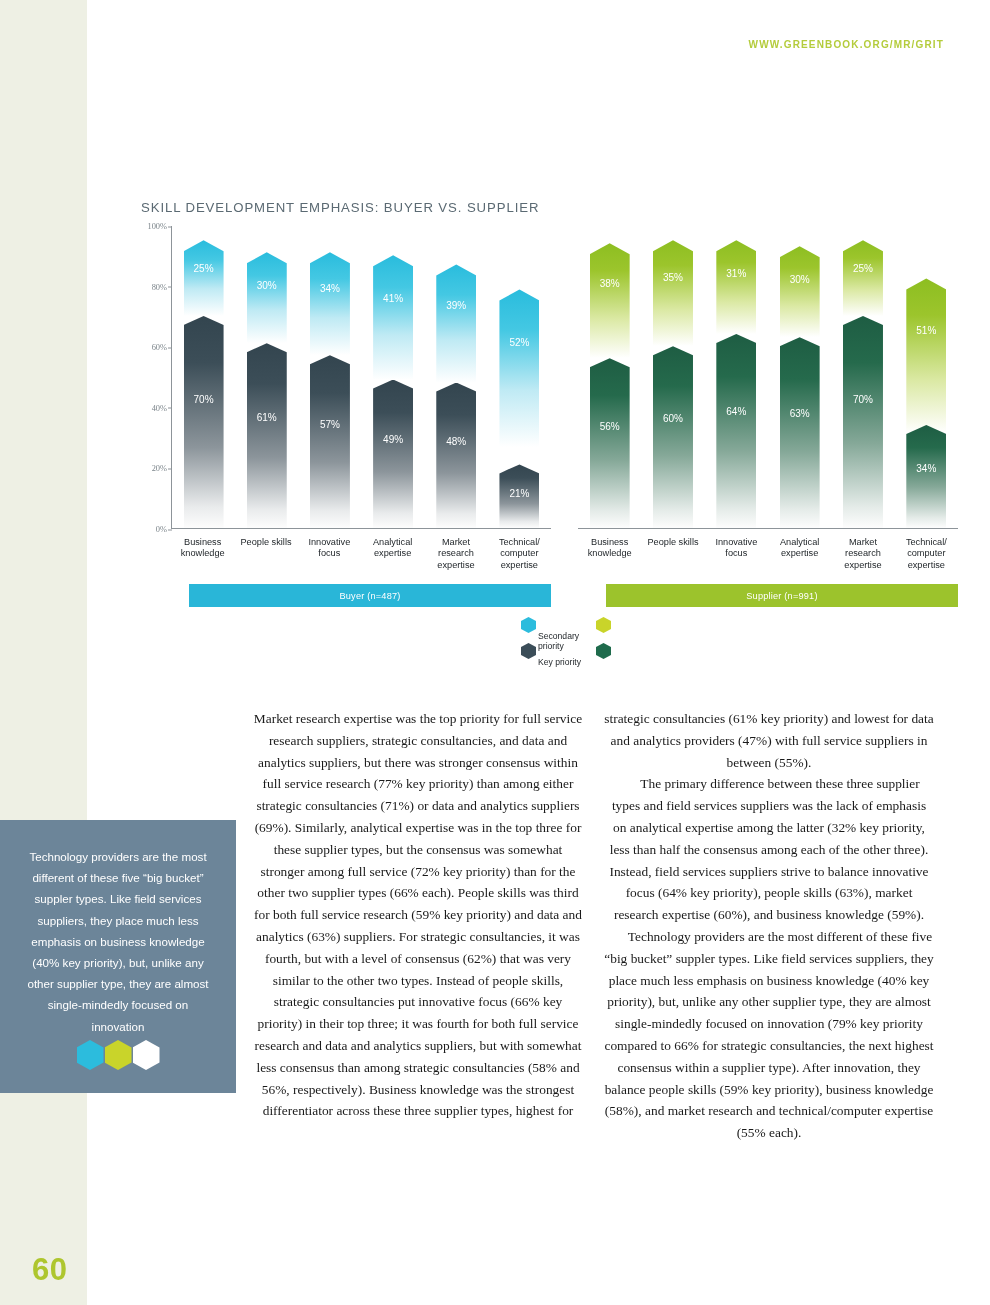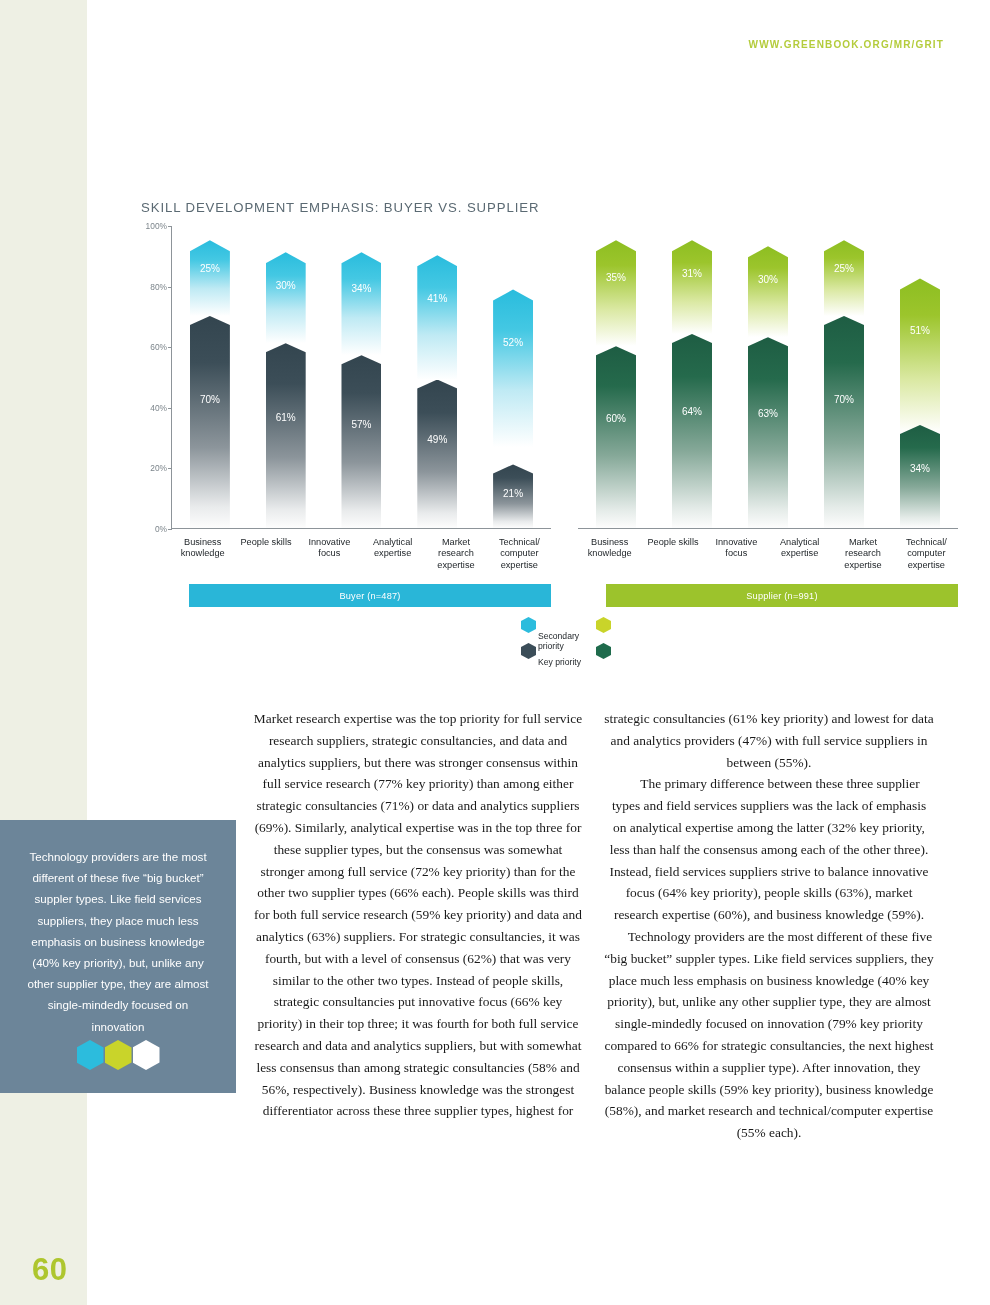--- a/index.html
+++ b/index.html
@@ -42,20 +42,21 @@
     position: absolute; left: 30px; top: 0; right: 0; height: 303px;
     border-bottom: 1px solid #8d9499;
   }
   #panel-buyer .plot { border-left: 1px solid #8d9499; }
   #panel-supplier .plot { left: 0; }
 
   .ytick {
     position: absolute; right: calc(100% + 5px);
     font-size: 8.4px; color: #7c858b; white-space: nowrap;
     transform: translateY(-50%);
+    font-family: Liberation Serif, serif;
   }
   .ytick i {
     position: absolute; left: calc(100% + 1px); top: 50%;
     width: 4px; height: 1px; background: #8d9499;
   }
 
   .bars { position: absolute; inset: 0; display: flex; }
   .barcol { flex: 1; position: relative; }
 
   
@@ -194,20 +195,28 @@
           </div>
           <div class="barcol">
             <div class="seg top" style="bottom: 148.47px; height: 124.23px;">
               <div class="seg-label" style="top: 37.269px;">41%</div>
             </div>
             <div class="seg bottom" style="bottom: 0px; height: 148.47px;">
               <div class="seg-label" style="top: 54.9339px;">49%</div>
             </div>
           </div>
           <div class="barcol">
+            <div class="seg top" style="bottom: 145.44px; height: 118.17px;">
+              <div class="seg-label" style="top: 35.451px;">39%</div>
+            </div>
+            <div class="seg bottom" style="bottom: 0px; height: 145.44px;">
+              <div class="seg-label" style="top: 53.8128px;">48%</div>
+            </div>
+          </div>
+          <div class="barcol">
             <div class="seg top" style="bottom: 81px; height: 157.56px;">
               <div class="seg-label" style="top: 47.268px;">52%</div>
             </div>
             <div class="seg bottom" style="bottom: 0px; height: 63.63px;">
               <div class="seg-label" style="top: 23.5431px;">21%</div>
             </div>
           </div>
         </div>
     </div>
     <div class="cats">
@@ -218,20 +227,28 @@
         <div class="cat">Market research expertise</div>
         <div class="cat">Technical/ computer expertise</div>
       </div>
     <div class="banner" id="banner-buyer">Buyer (n=487)</div>
   </div>
 
   <div class="panel supplier" id="panel-supplier">
     <div class="plot">
       <div class="bars">
           <div class="barcol">
+            <div class="seg top" style="bottom: 169.68px; height: 115.14px;">
+              <div class="seg-label" style="top: 34.542px;">38%</div>
+            </div>
+            <div class="seg bottom" style="bottom: 0px; height: 169.68px;">
+              <div class="seg-label" style="top: 62.7816px;">56%</div>
+            </div>
+          </div>
+          <div class="barcol">
             <div class="seg top" style="bottom: 181.8px; height: 106.05px;">
               <div class="seg-label" style="top: 31.815px;">35%</div>
             </div>
             <div class="seg bottom" style="bottom: 0px; height: 181.8px;">
               <div class="seg-label" style="top: 67.266px;">60%</div>
             </div>
           </div>
           <div class="barcol">
             <div class="seg top" style="bottom: 193.92px; height: 93.93px;">
               <div class="seg-label" style="top: 28.179px;">31%</div>

